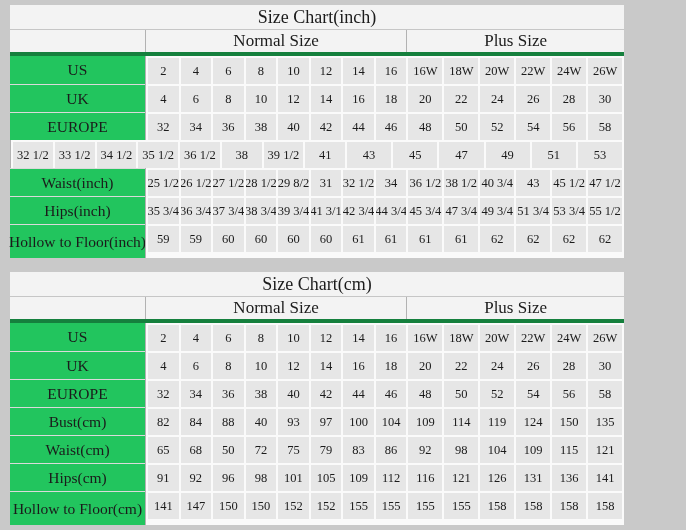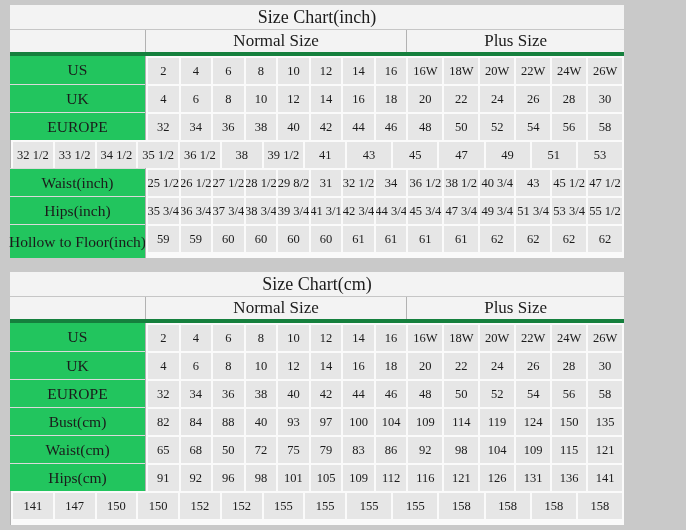--- a/index.html
+++ b/index.html
@@ -309,20 +309,21 @@
             <div class="dcell">112</div>
             <div class="dcell plus">116</div>
             <div class="dcell plus">121</div>
             <div class="dcell plus">126</div>
             <div class="dcell plus">131</div>
             <div class="dcell plus">136</div>
             <div class="dcell plus">141</div>
           </div>
         </div>
         <div class="srow tall">
+          <div class="lcell">Hollow to Floor(cm)</div>
           <div class="darea">
             <div class="dcell">141</div>
             <div class="dcell">147</div>
             <div class="dcell">150</div>
             <div class="dcell">150</div>
             <div class="dcell">152</div>
             <div class="dcell">152</div>
             <div class="dcell">155</div>
             <div class="dcell">155</div>
             <div class="dcell plus">155</div>

